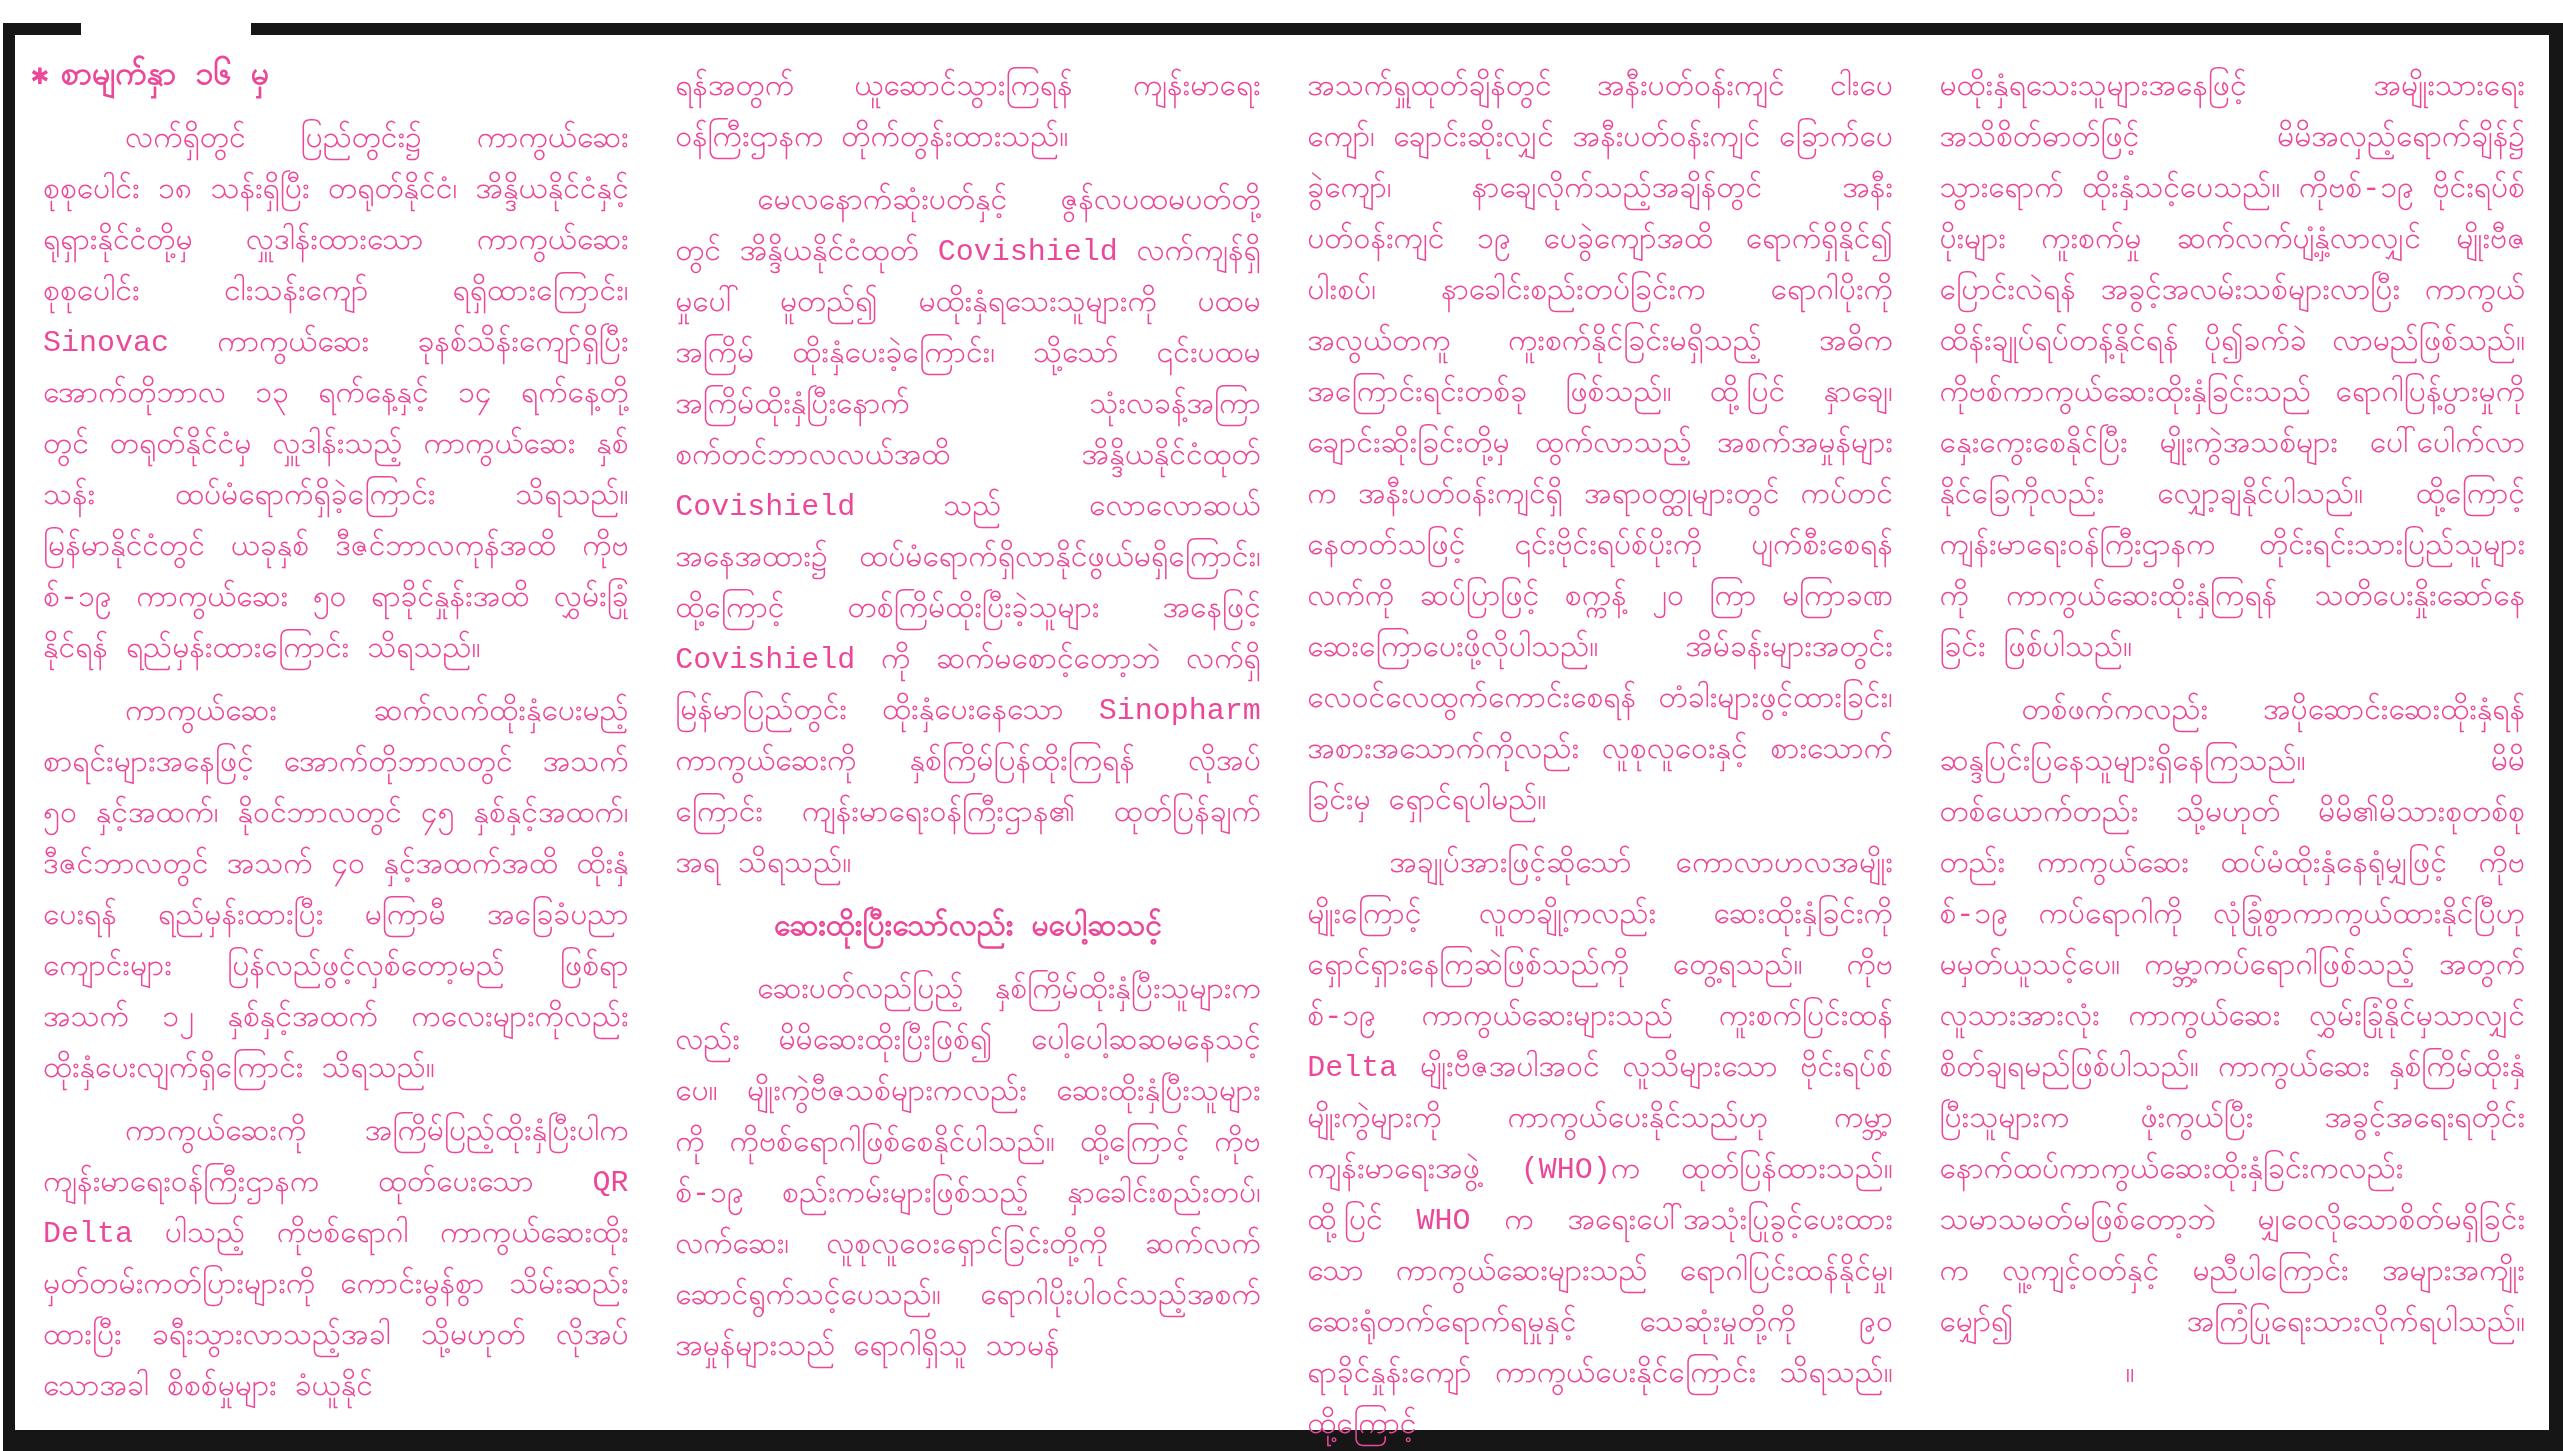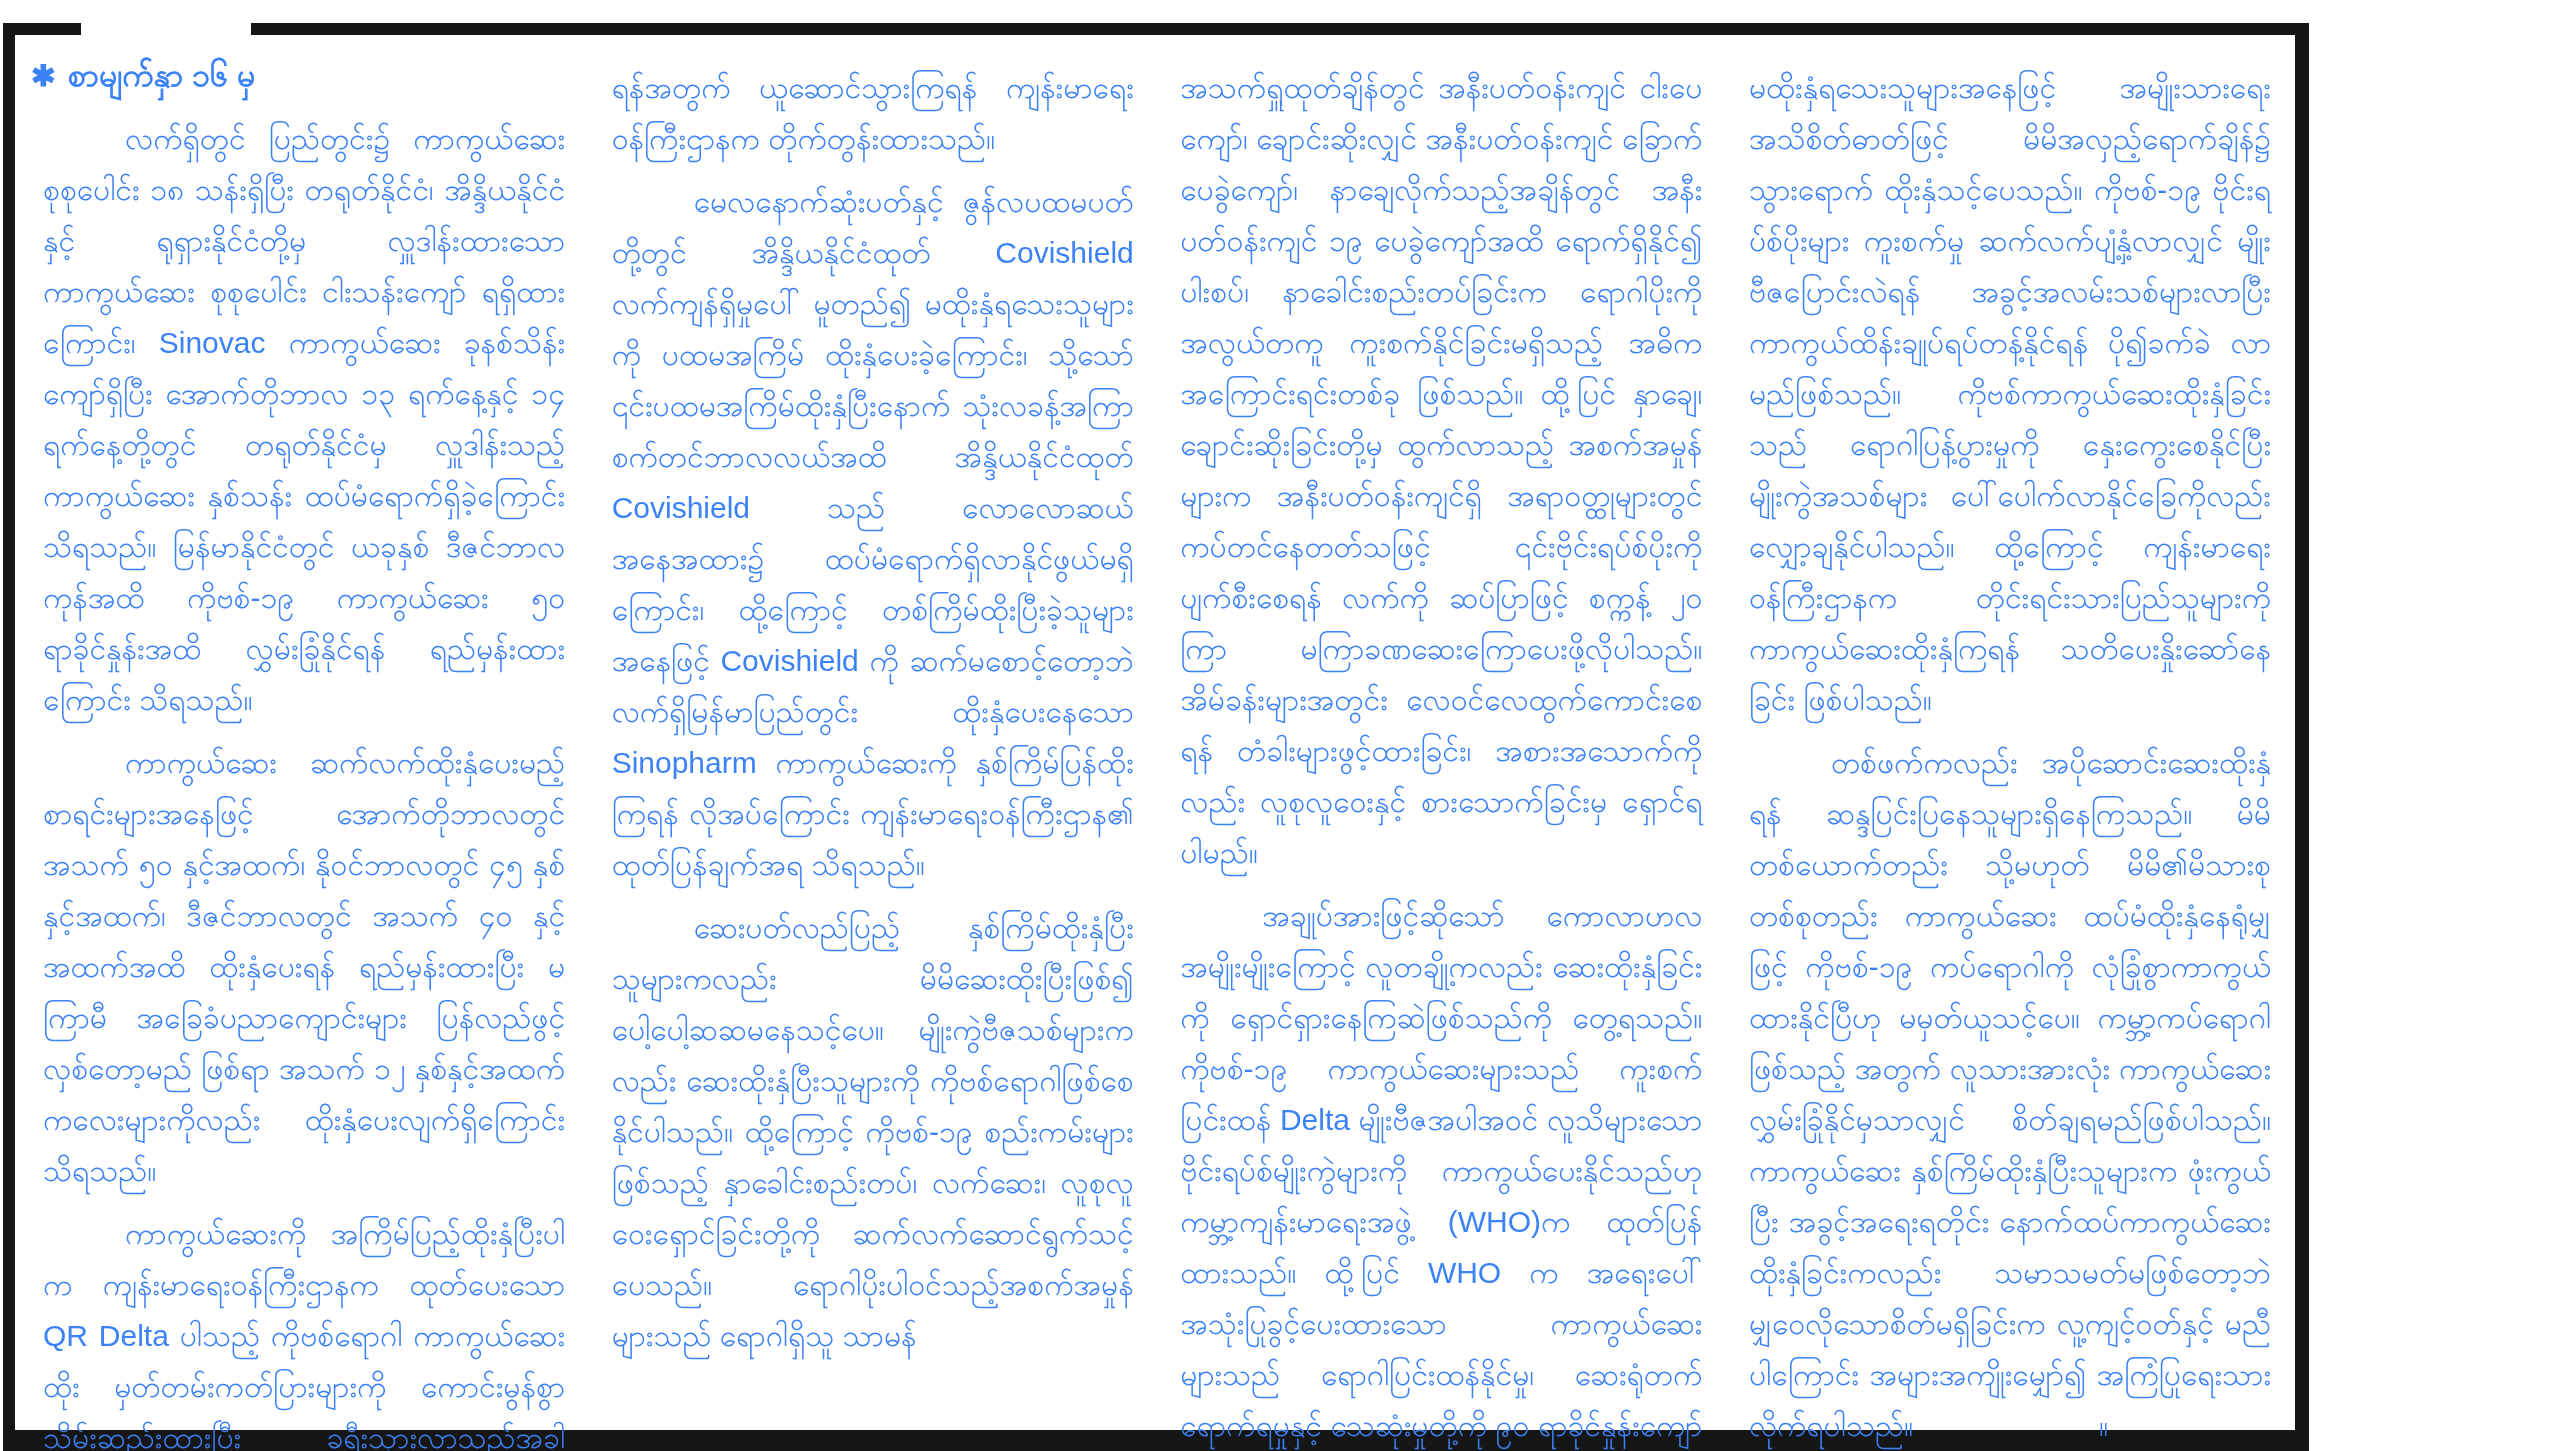--- a/index.html
+++ b/index.html
@@ -1,23 +1,23 @@
 <!DOCTYPE html>
 <html style="font-size:14px"><head>
 <meta charset="utf-8">
 <style>
   html, body { margin: 0; padding: 0; background: #ffffff; }
   .page {
     position: relative;
-    width: 2309px;
+    width: 2563px;
     height: 1451px;
     background: #ffffff;
     overflow: hidden;
-    font-family: Liberation Sans, sans-serif;
-    color: #3b82f6;
+    font-family: Liberation Mono, monospace;
+    color: #ec4899;
   }
   
   .bar { position: absolute; background: #161616; }
   .bar-top-left   { left: 2.6px;   top: 23.4px;  width: 78px;  height: 12px; }
   .bar-top-main   { left: 251px; top: 23.4px;  right: 0;     height: 12px; }
   .bar-left       { left: 2.6px;   top: 23.4px;  width: 12px;  bottom: 7px; }
   .bar-right      { right: 0;    top: 23.4px;  width: 14px;  bottom: 0; }
   .bar-bottom     { left: 2.6px;   right: 0;   bottom: 0;    height: 21px; }
 
   .content {
@@ -67,20 +67,21 @@
     <div class="col">
       <p class="note"><span class="star">✱</span><span>စာမျက်နှာ ၁၆ မှ</span></p>
       <p class="para">လက်ရှိတွင် ပြည်တွင်း၌ ကာကွယ်ဆေး စုစုပေါင်း ၁၈ သန်းရှိပြီး တရုတ်နိုင်ငံ၊ အိန္ဒိယနိုင်ငံနှင့် ရုရှားနိုင်ငံတို့မှ လှူဒါန်းထားသော ကာကွယ်ဆေး စုစုပေါင်း ငါးသန်းကျော် ရရှိထားကြောင်း၊ Sinovac ကာကွယ်ဆေး ခုနစ်သိန်းကျော်ရှိပြီး အောက်တိုဘာလ ၁၃ ရက်နေ့နှင့် ၁၄ ရက်နေ့တို့တွင် တရုတ်နိုင်ငံမှ လှူဒါန်းသည့် ကာကွယ်ဆေး နှစ်သန်း ထပ်မံရောက်ရှိခဲ့ကြောင်း သိရသည်။ မြန်မာနိုင်ငံတွင် ယခုနှစ် ဒီဇင်ဘာလကုန်အထိ ကိုဗစ်-၁၉ ကာကွယ်ဆေး ၅၀ ရာခိုင်နှုန်းအထိ လွှမ်းခြုံနိုင်ရန် ရည်မှန်းထားကြောင်း သိရသည်။</p>
       <p class="para">ကာကွယ်ဆေး ဆက်လက်ထိုးနှံပေးမည့် စာရင်းများအနေဖြင့် အောက်တိုဘာလတွင် အသက် ၅၀ နှင့်အထက်၊ နိုဝင်ဘာလတွင် ၄၅ နှစ်နှင့်အထက်၊ ဒီဇင်ဘာလတွင် အသက် ၄၀ နှင့်အထက်အထိ ထိုးနှံပေးရန် ရည်မှန်းထားပြီး မကြာမီ အခြေခံပညာကျောင်းများ ပြန်လည်ဖွင့်လှစ်တော့မည် ဖြစ်ရာ အသက် ၁၂ နှစ်နှင့်အထက် ကလေးများကိုလည်း ထိုးနှံပေးလျက်ရှိကြောင်း သိရသည်။</p>
       <p class="para">ကာကွယ်ဆေးကို အကြိမ်ပြည့်ထိုးနှံပြီးပါက ကျန်းမာရေးဝန်ကြီးဌာနက ထုတ်ပေးသော QR Delta ပါသည့် ကိုဗစ်ရောဂါ ကာကွယ်ဆေးထိုး မှတ်တမ်းကတ်ပြားများကို ကောင်းမွန်စွာ သိမ်းဆည်းထားပြီး ခရီးသွားလာသည့်အခါ သို့မဟုတ် လိုအပ်သောအခါ စိစစ်မှုများ ခံယူနိုင်</p>
     </div>
 
     <div class="col">
       <p class="para-cont">ရန်အတွက် ယူဆောင်သွားကြရန် ကျန်းမာရေးဝန်ကြီးဌာနက တိုက်တွန်းထားသည်။</p>
       <p class="para">မေလနောက်ဆုံးပတ်နှင့် ဇွန်လပထမပတ်တို့တွင် အိန္ဒိယနိုင်ငံထုတ် Covishield လက်ကျန်ရှိမှုပေါ် မူတည်၍ မထိုးနှံရသေးသူများကို ပထမအကြိမ် ထိုးနှံပေးခဲ့ကြောင်း၊ သို့သော် ၎င်းပထမအကြိမ်ထိုးနှံပြီးနောက် သုံးလခန့်အကြာ စက်တင်ဘာလလယ်အထိ အိန္ဒိယနိုင်ငံထုတ် Covishield သည် လောလောဆယ်အနေအထား၌ ထပ်မံရောက်ရှိလာနိုင်ဖွယ်မရှိကြောင်း၊ ထို့ကြောင့် တစ်ကြိမ်ထိုးပြီးခဲ့သူများ အနေဖြင့် Covishield ကို ဆက်မစောင့်တော့ဘဲ လက်ရှိမြန်မာပြည်တွင်း ထိုးနှံပေးနေသော Sinopharm ကာကွယ်ဆေးကို နှစ်ကြိမ်ပြန်ထိုးကြရန် လိုအပ်ကြောင်း ကျန်းမာရေးဝန်ကြီးဌာန၏ ထုတ်ပြန်ချက်အရ သိရသည်။</p>
+      <p class="heading">ဆေးထိုးပြီးသော်လည်း မပေါ့ဆသင့်</p>
       <p class="para">ဆေးပတ်လည်ပြည့် နှစ်ကြိမ်ထိုးနှံပြီးသူများကလည်း မိမိဆေးထိုးပြီးဖြစ်၍ ပေါ့ပေါ့ဆဆမနေသင့်ပေ။ မျိုးကွဲဗီဇသစ်များကလည်း ဆေးထိုးနှံပြီးသူများကို ကိုဗစ်ရောဂါဖြစ်စေနိုင်ပါသည်။ ထို့ကြောင့် ကိုဗစ်-၁၉ စည်းကမ်းများဖြစ်သည့် နှာခေါင်းစည်းတပ်၊ လက်ဆေး၊ လူစုလူဝေးရှောင်ခြင်းတို့ကို ဆက်လက်ဆောင်ရွက်သင့်ပေသည်။ ရောဂါပိုးပါဝင်သည့်အစက်အမှုန်များသည် ရောဂါရှိသူ သာမန်</p>
     </div>
 
     <div class="col">
       <p class="para-cont">အသက်ရှူထုတ်ချိန်တွင် အနီးပတ်ဝန်းကျင် ငါးပေကျော်၊ ချောင်းဆိုးလျှင် အနီးပတ်ဝန်းကျင် ခြောက်ပေခွဲကျော်၊ နာချေလိုက်သည့်အချိန်တွင် အနီးပတ်ဝန်းကျင် ၁၉ ပေခွဲကျော်အထိ ရောက်ရှိနိုင်၍ ပါးစပ်၊ နာခေါင်းစည်းတပ်ခြင်းက ရောဂါပိုးကို အလွယ်တကူ ကူးစက်နိုင်ခြင်းမရှိသည့် အဓိကအကြောင်းရင်းတစ်ခု ဖြစ်သည်။ ထို့ပြင် နှာချေ၊ ချောင်းဆိုးခြင်းတို့မှ ထွက်လာသည့် အစက်အမှုန်များက အနီးပတ်ဝန်းကျင်ရှိ အရာဝတ္ထုများတွင် ကပ်တင်နေတတ်သဖြင့် ၎င်းဗိုင်းရပ်စ်ပိုးကို ပျက်စီးစေရန် လက်ကို ဆပ်ပြာဖြင့် စက္ကန့် ၂၀ ကြာ မကြာခဏဆေးကြောပေးဖို့လိုပါသည်။ အိမ်ခန်းများအတွင်း လေဝင်လေထွက်ကောင်းစေရန် တံခါးများဖွင့်ထားခြင်း၊ အစားအသောက်ကိုလည်း လူစုလူဝေးနှင့် စားသောက်ခြင်းမှ ရှောင်ရပါမည်။</p>
       <p class="para">အချုပ်အားဖြင့်ဆိုသော် ကောလာဟလအမျိုးမျိုးကြောင့် လူတချို့ကလည်း ဆေးထိုးနှံခြင်းကို ရှောင်ရှားနေကြဆဲဖြစ်သည်ကို တွေ့ရသည်။ ကိုဗစ်-၁၉ ကာကွယ်ဆေးများသည် ကူးစက်ပြင်းထန် Delta မျိုးဗီဇအပါအဝင် လူသိများသော ဗိုင်းရပ်စ်မျိုးကွဲများကို ကာကွယ်ပေးနိုင်သည်ဟု ကမ္ဘာ့ကျန်းမာရေးအဖွဲ့ (WHO)က ထုတ်ပြန်ထားသည်။ ထို့ပြင် WHO က အရေးပေါ်အသုံးပြုခွင့်ပေးထားသော ကာကွယ်ဆေးများသည် ရောဂါပြင်းထန်နိုင်မှု၊ ဆေးရုံတက်ရောက်ရမှုနှင့် သေဆုံးမှုတို့ကို ၉၀ ရာခိုင်နှုန်းကျော် ကာကွယ်ပေးနိုင်ကြောင်း သိရသည်။ ထို့ကြောင့်</p>
     </div>
 
     <div class="col">
       <p class="para-cont">မထိုးနှံရသေးသူများအနေဖြင့် အမျိုးသားရေးအသိစိတ်ဓာတ်ဖြင့် မိမိအလှည့်ရောက်ချိန်၌ သွားရောက် ထိုးနှံသင့်ပေသည်။ ကိုဗစ်-၁၉ ဗိုင်းရပ်စ်ပိုးများ ကူးစက်မှု ဆက်လက်ပျံ့နှံ့လာလျှင် မျိုးဗီဇပြောင်းလဲရန် အခွင့်အလမ်းသစ်များလာပြီး ကာကွယ်ထိန်းချုပ်ရပ်တန့်နိုင်ရန် ပို၍ခက်ခဲ လာမည်ဖြစ်သည်။ ကိုဗစ်ကာကွယ်ဆေးထိုးနှံခြင်းသည် ရောဂါပြန့်ပွားမှုကို နှေးကွေးစေနိုင်ပြီး မျိုးကွဲအသစ်များ ပေါ်ပေါက်လာနိုင်ခြေကိုလည်း လျှော့ချနိုင်ပါသည်။ ထို့ကြောင့် ကျန်းမာရေးဝန်ကြီးဌာနက တိုင်းရင်းသားပြည်သူများကို ကာကွယ်ဆေးထိုးနှံကြရန် သတိပေးနှိုးဆော်နေခြင်း ဖြစ်ပါသည်။</p>

